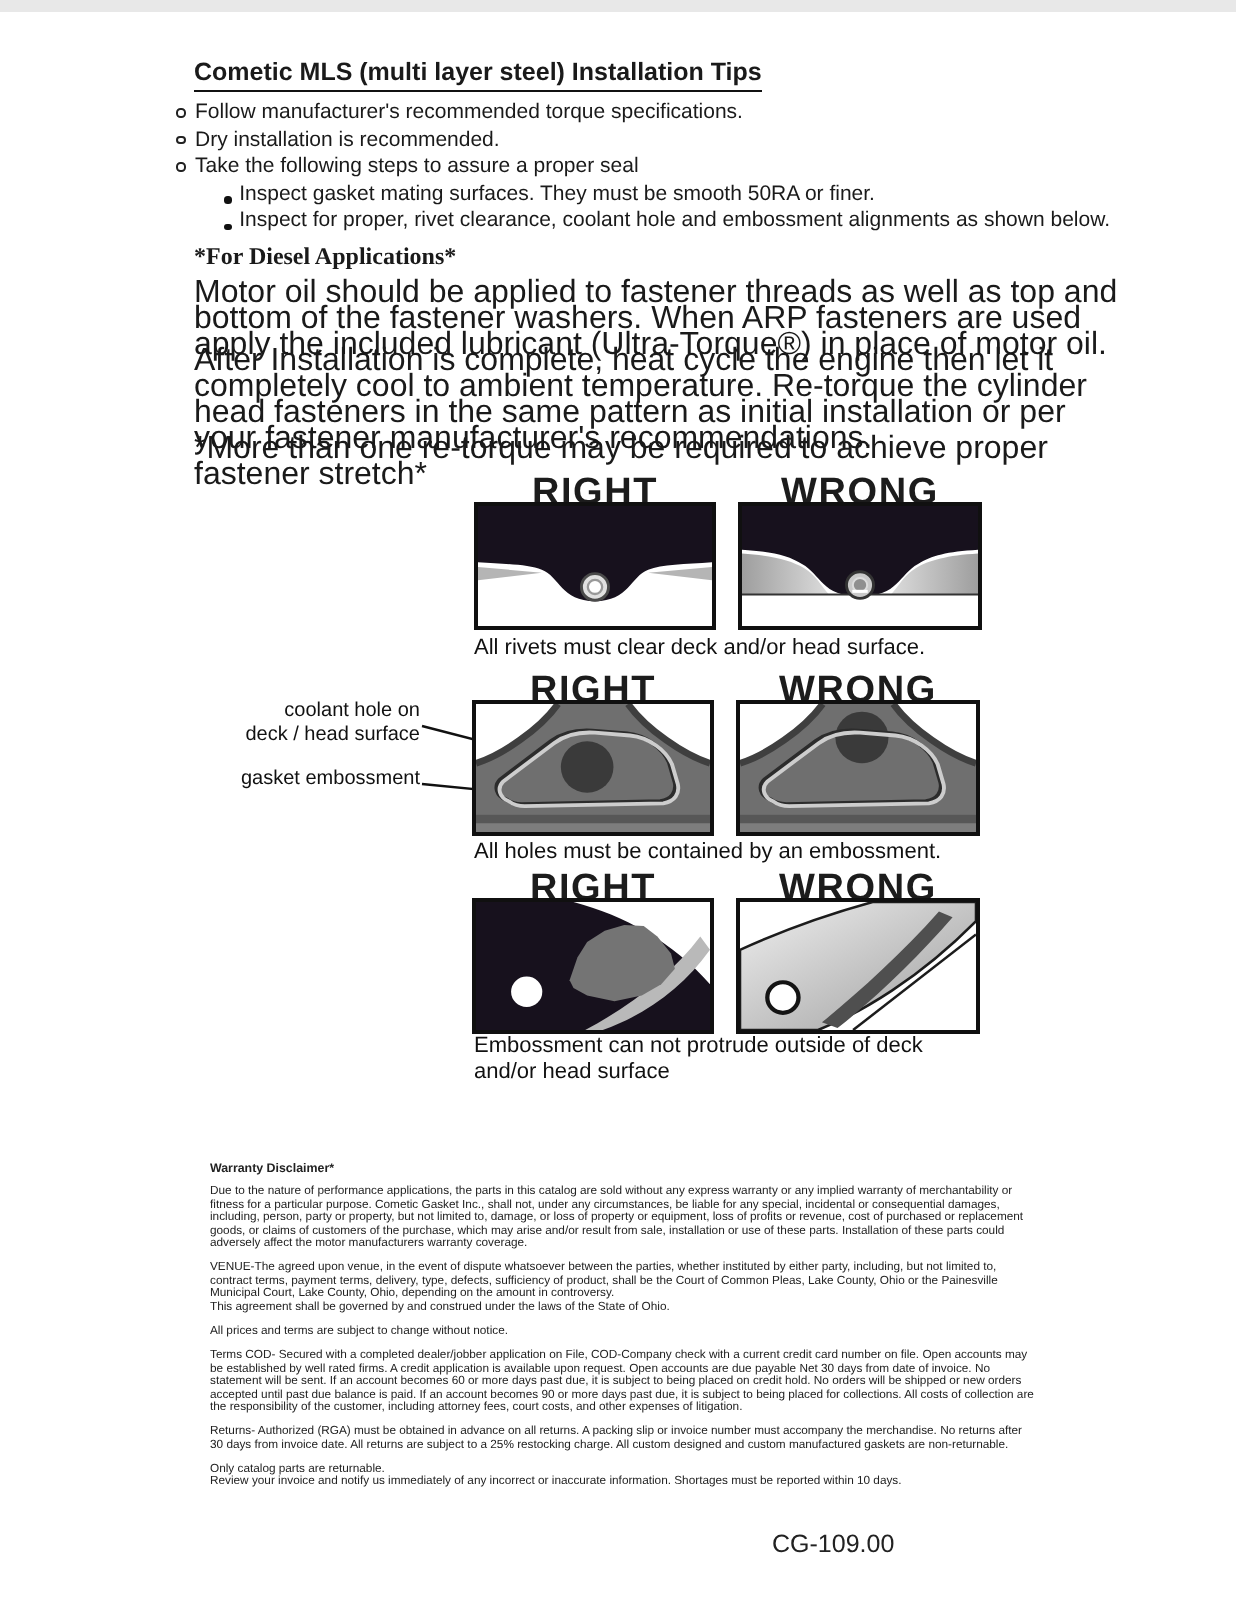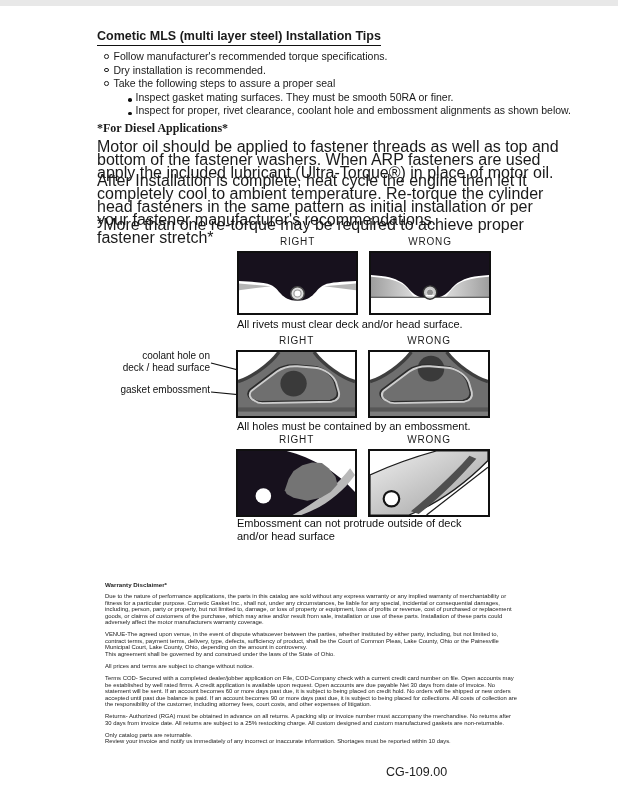--- a/index.html
+++ b/index.html
@@ -3,33 +3,33 @@
 <meta charset="utf-8">
 <style>
   * { margin:0; padding:0; box-sizing:border-box; }
   html,body { background:#e8e8e8; }
   body { font-family:"Liberation Sans", sans-serif; color:#1a1a1a; }
   .page { position:relative; width:618px; height:800px; background:#ffffff; margin:6px auto; overflow:hidden; }
 
   .title { position:absolute; left:97px; top:23px; font-size:12.5px; font-weight:bold; }
   .title span { display:inline-block; border-bottom:1.5px solid #111; padding-bottom:2px; }
 
-  .tips { position:absolute; left:104px; top:44px; width:470px; font-size:10.5px; line-height:13.6px; }
+  .tips { position:absolute; left:88px; top:44px; width:470px; font-size:10.5px; line-height:13.6px; }
   .tip-row { display:flex; align-items:flex-start; }
   .o-marker { width:4.5px; height:4.5px; border:1px solid #222; border-radius:50%; margin:4px 5px 0 0; flex:none; }
   .sub-row { display:flex; align-items:center; margin-left:24px; }
   .dot-marker { width:3.6px; height:3.6px; background:#111; border-radius:50%; margin:4.6px 4px 0 0; flex:none; }
 
   .diesel-heading { position:absolute; left:97px; top:115px; font-size:12px; font-weight:bold;font-family:Liberation Serif, serif; }
   .para { position:absolute; left:97px; width:462px; font-size:16px; line-height:13px; }
   .p1 { top:134px; }
   .p2 { top:168px; }
   .note { top:212px; }
 
-  .dg-header { position:absolute; font-size:10px; letter-spacing:0.8px; color:#1c1c1c; text-align:center; }
+  .dg-header { position:absolute; font-size:19px; letter-spacing:0.8px; color:#1c1c1c; text-align:center;font-weight:bold; }
   .panel { position:absolute; border:2px solid #101010; background:#fff; }
   .panel svg { display:block; width:100%; height:100%; }
   .caption { position:absolute; font-size:11px; color:#111; }
 
   .r2-label { position:absolute; left:116px; width:94px; text-align:right; font-size:10px; line-height:11.5px; color:#111; }
   .leader { position:absolute; left:205px; top:348px; width:170px; height:55px; }
 
   .disc { position:absolute; left:105px; top:575px; width:414px; color:#222; }
   .disc h2 { font-size:6.2px; font-weight:bold; margin-bottom:5px; }
   .disc p { font-size:5.9px; line-height:6.55px; margin-bottom:5.5px; }

